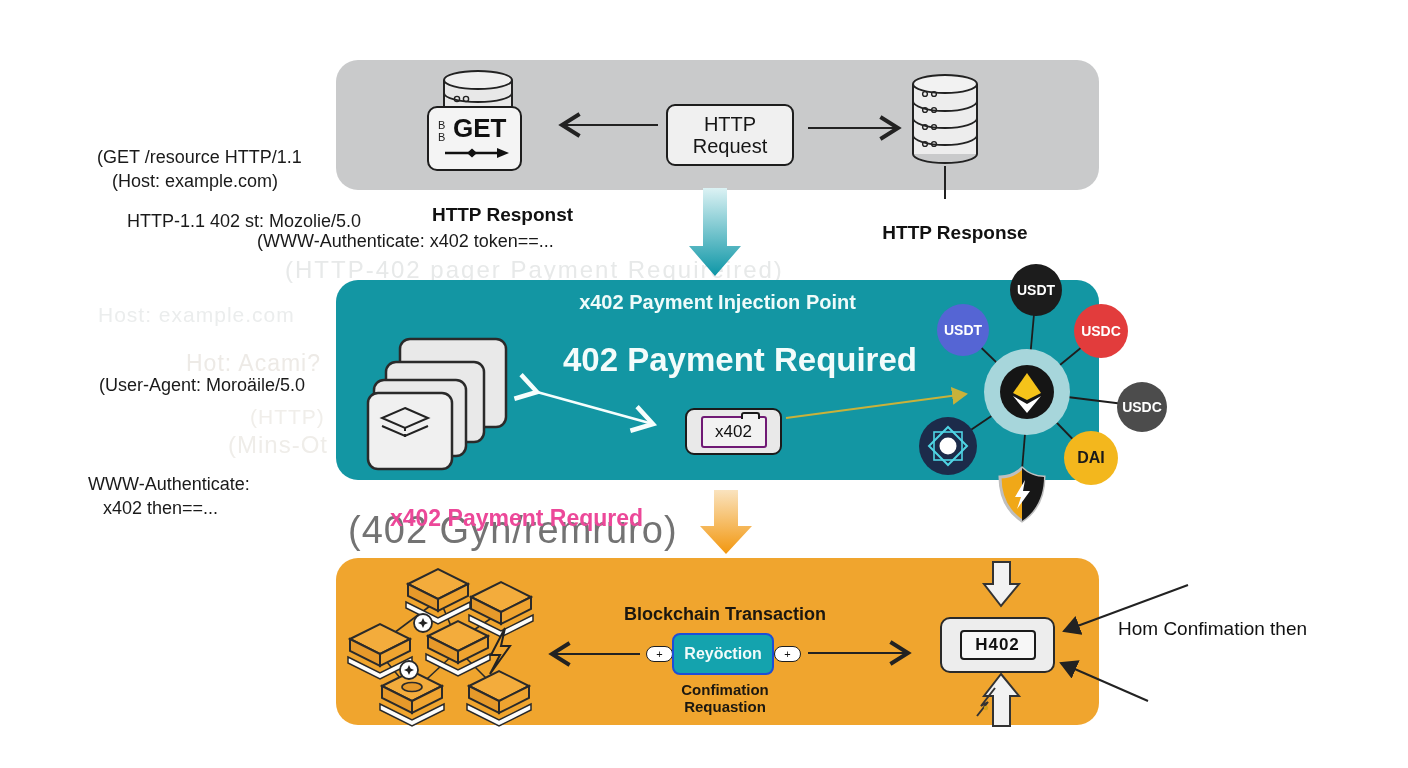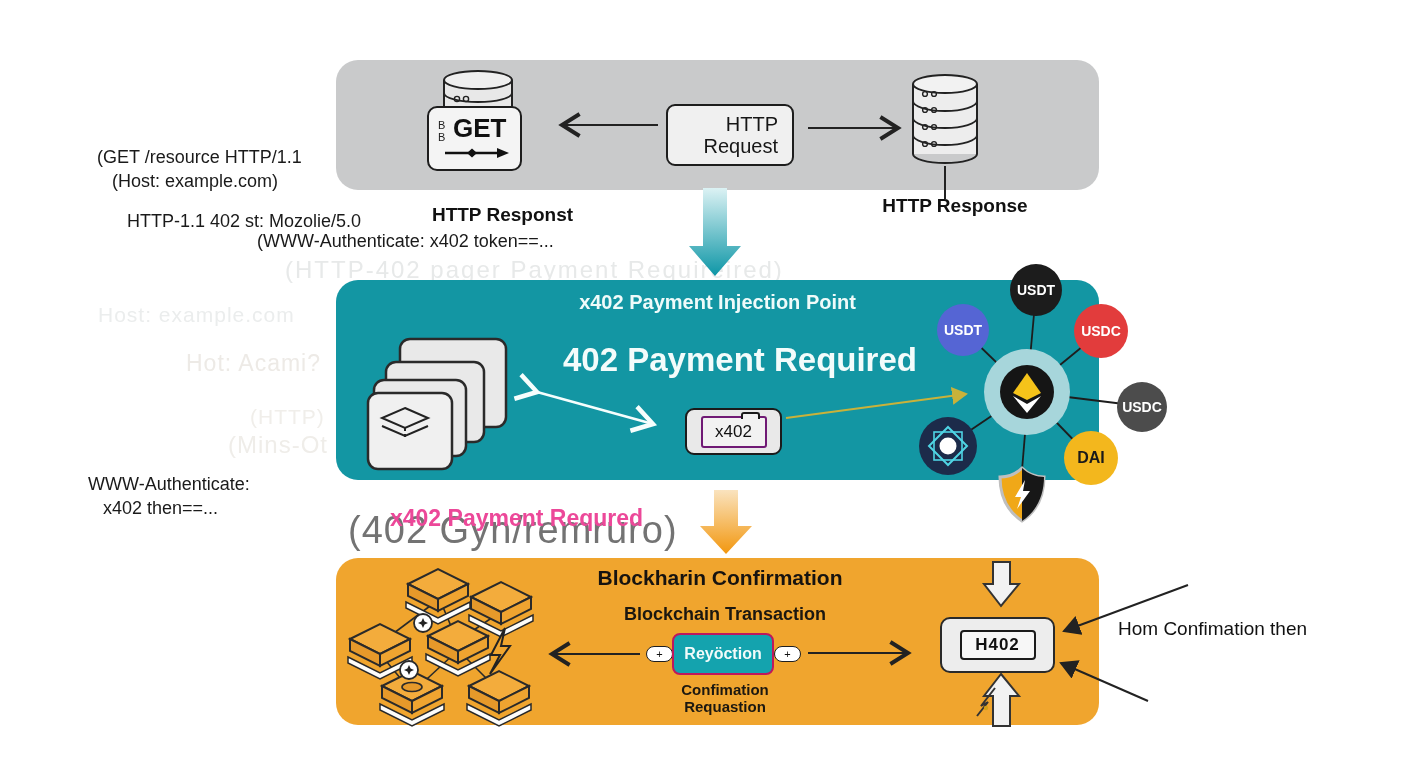--- a/index.html
+++ b/index.html
@@ -13,33 +13,33 @@
   .txt{position:absolute;z-index:3;white-space:nowrap;}
   .ghost{position:absolute;z-index:0;white-space:nowrap;letter-spacing:1px;}
   .ann{font-size:18px;color:#1a1a1a;}
   .lbl{font-size:19px;font-weight:600;color:#111;text-align:center;}
   .box{position:absolute;z-index:3;box-sizing:border-box;display:flex;align-items:center;justify-content:center;}
   .get-box{left:427px;top:106px;width:95px;height:65px;background:#F4F4F4;border:2px solid #1d1d1d;border-radius:10px;}
   .get-marks{position:absolute;left:9px;top:12px;font-size:11px;line-height:1.05;white-space:pre-line;color:#222;}
   .get-text{position:absolute;left:24px;top:5px;font-size:26px;font-weight:600;color:#111;}
   .get-arrow{position:absolute;left:12px;bottom:7px;}
   .req-box{left:666px;top:104px;width:128px;height:62px;background:#F0F0F0;border:2px solid #1d1d1d;border-radius:9px;
-           font-size:20px;font-weight:500;text-align:right;line-height:1.12;}
+           font-size:20px;font-weight:500;text-align:center;line-height:1.12;}
   .req-box span{display:block;width:96px;}
   .x402-box{left:685px;top:408px;width:97px;height:47px;background:#E9E9E9;border:2.5px solid #1b1b1b;border-radius:9px;}
   .x402-inner{position:relative;width:62px;height:28px;border:2px solid #701a75;border-radius:3px;background:#F2F2F2;
               display:flex;align-items:center;justify-content:center;font-size:17px;color:#111;}
   .x402-inner::after{content:"";position:absolute;top:-6px;right:5px;width:15px;height:5px;border:2px solid #1b1b1b;
                      border-bottom:none;border-radius:3px 3px 0 0;background:#F2F2F2;}
   .teal-title{left:336px;top:291px;width:763px;font-size:20px;font-weight:700;color:#EFFBFA;text-align:center;z-index:3;}
   .teal-heading{left:410px;top:341px;width:660px;font-size:33px;font-weight:700;color:#F3FCFB;text-align:center;z-index:3;}
   .caption-below{left:390px;top:505px;width:220px;font-size:23px;font-weight:700;color:#ec4899;text-align:center;z-index:3;}
   .ob-title{left:520px;top:566px;width:400px;font-size:21px;font-weight:700;color:#161310;text-align:center;z-index:3;}
   .ob-sub{left:560px;top:604px;width:330px;font-size:18px;font-weight:700;color:#1b1710;text-align:center;z-index:3;}
-  .txn-box{left:672px;top:633px;width:102px;height:42px;background:#14A3AE;border:2px solid #be185d;border-radius:8px;
+  .txn-box{left:672px;top:633px;width:102px;height:42px;background:#14A3AE;border:2px solid #1d4ed8;border-radius:8px;
            font-size:16px;font-weight:700;color:#F2FBFA;}
   .pill{position:absolute;z-index:3;width:27px;height:16px;background:#fff;border:1.5px solid #1f1f1f;border-radius:8px;
         display:flex;align-items:center;justify-content:center;font-size:11px;color:#111;box-sizing:border-box;}
   .ob-note{left:640px;top:681px;width:170px;font-size:15px;font-weight:600;color:#1c1810;text-align:center;line-height:1.15;z-index:3;}
   .h402-box{left:940px;top:617px;width:115px;height:56px;background:#EDEDED;border:2px solid #2a2a2a;border-radius:10px;}
   .h402-inner{width:72px;height:26px;border:2.5px solid #1b1b1b;border-radius:4px;background:#F7F7F7;
               display:flex;align-items:center;justify-content:center;font-size:17px;font-weight:700;letter-spacing:1px;color:#111;}
   .right-note{left:1118px;top:618px;font-size:19px;color:#111;z-index:3;}
   .coin{position:absolute;z-index:4;border-radius:50%;display:flex;align-items:center;justify-content:center;
         font-size:14px;font-weight:700;}
@@ -203,38 +203,39 @@
     </g>
 
     <line x1="1188" y1="585" x2="1064" y2="631" stroke="#222" stroke-width="2" marker-end="url(#filledB)"></line>
     <line x1="1148" y1="701" x2="1061" y2="663" stroke="#222" stroke-width="2" marker-end="url(#filledB)"></line>
   </svg>
 
   <div class="txt ann" style="left:97px;top:147px;">(GET /resource HTTP/1.1</div>
   <div class="txt ann" style="left:112px;top:171px;">(Host: example.com)</div>
   <div class="txt ann" style="left:127px;top:211px;">HTTP-1.1 402 st: Mozolie/5.0</div>
   <div class="txt ann" style="left:257px;top:231px;">(WWW-Authenticate: x402 token==...</div>
+  <div class="txt ann" style="left:99px;top:375px;">(User-Agent: Moroäile/5.0</div>
   <div class="txt ann" style="left:88px;top:474px;">WWW-Authenticate:</div>
   <div class="txt ann" style="left:103px;top:498px;">x402 then==...</div>
 
   <div class="box get-box">
     <span class="get-marks">B
 B</span>
     <span class="get-text">GET</span>
     <svg class="get-arrow" width="70" height="18">
       <line x1="4" y1="9" x2="58" y2="9" stroke="#111" stroke-width="2.4"></line>
       <polygon points="56,4 68,9 56,14" fill="#111"></polygon>
       <polygon points="31,4.5 36,9 31,13.5 26,9" fill="#111"></polygon>
     </svg>
   </div>
   <div class="box req-box">
     <span>HTTP Request</span>
   </div>
   <div class="txt lbl" style="left:415px;top:204px;width:175px;">HTTP Responst</div>
-  <div class="txt lbl" style="left:870px;top:195px;width:170px;">HTTP Response</div>
+  <div class="txt lbl" style="left:870px;top:222px;width:170px;">HTTP Response</div>
 
   <div class="txt teal-title">x402 Payment Injection Point</div>
   <div class="txt teal-heading">402 Payment Required</div>
   <div class="box x402-box">
     <div class="x402-inner">
       <span>x402</span>
     </div>
   </div>
   <div class="txt caption-below">x402 Payment Requred</div>
 
@@ -262,21 +263,20 @@
     <span style="color: rgb(26, 26, 26);">DAI</span>
   </div>
   <div class="coin-navy">
     <svg width="58" height="58" fill="none">
       <polygon points="29,10 48,29 29,48 10,29" stroke="#4FD4E4" stroke-width="2"></polygon>
       <rect x="15" y="15" width="28" height="28" stroke="#4FD4E4" stroke-width="1.6"></rect>
       <circle cx="29" cy="29" r="8.5" fill="#FFFFFF"></circle>
     </svg>
   </div>
 
-  <div class="txt ob-title">Blockharin Confirmation</div>
   <div class="txt ob-sub">Blockchain Transaction</div>
   <div class="pill" style="left:646px;top:646px;">+</div>
   <div class="box txn-box">
     <span>Reyöction</span>
   </div>
   <div class="pill" style="left:774px;top:646px;">+</div>
   <div class="txt ob-note">
     <div>Confimation</div>
     <div>Requastion</div>
   </div>

